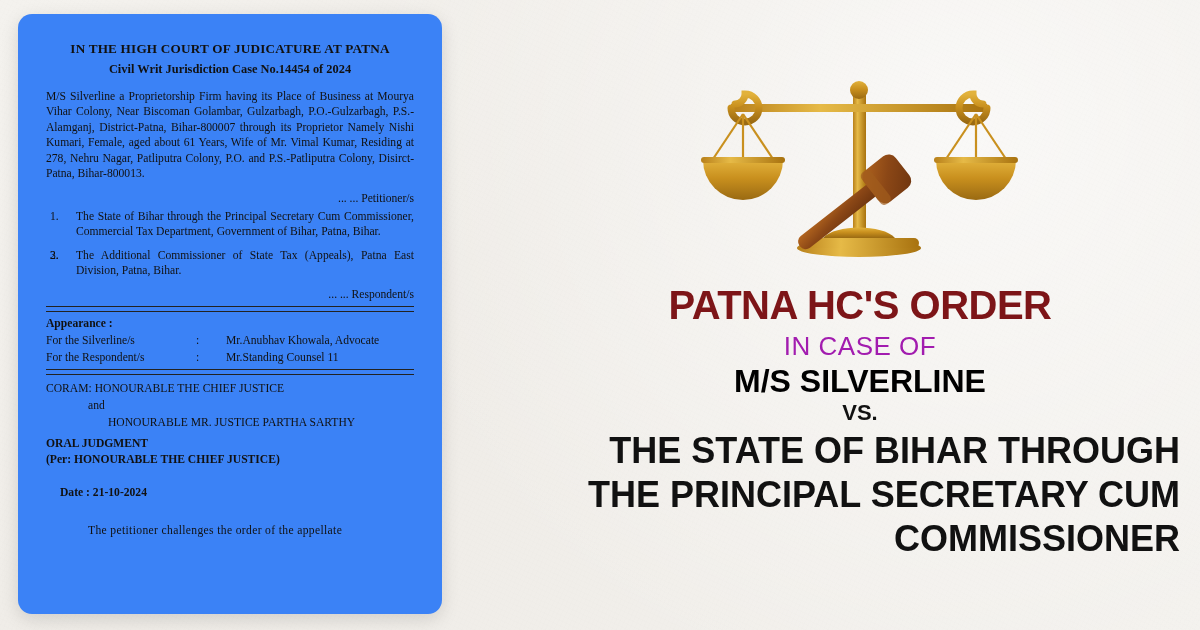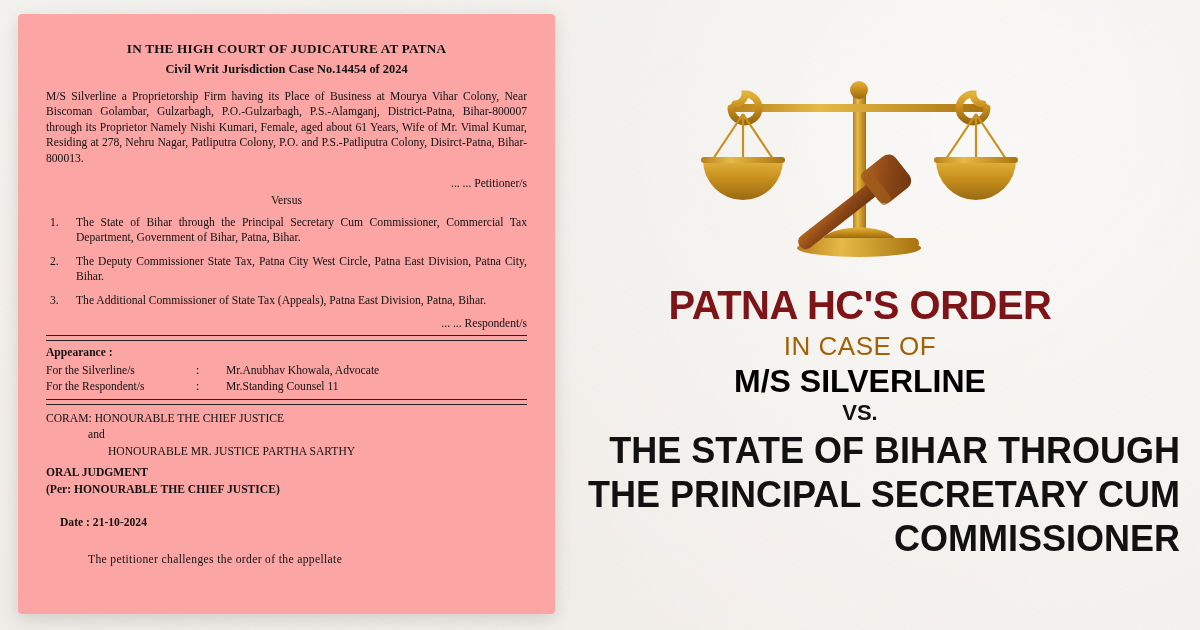--- a/index.html
+++ b/index.html
@@ -31,24 +31,24 @@
     background-image:
       repeating-linear-gradient(115deg, rgba(0,0,0,0.012) 0px, rgba(0,0,0,0.012) 1px, rgba(255,255,255,0) 1px, rgba(255,255,255,0) 4px),
       repeating-linear-gradient(25deg, rgba(0,0,0,0.01) 0px, rgba(0,0,0,0.01) 1px, rgba(255,255,255,0) 1px, rgba(255,255,255,0) 5px);
   }
 
   
   .doc-card {
     position: absolute;
     left: 18px;
     top: 14px;
-    width: 537px;
+    width: 424px;
     height: 600px;
-    background: #fca5a5;
-    border-radius: 4px;
+    background: #3b82f6;
+    border-radius: 14px;
     box-shadow: 0 5px 18px rgba(0,0,0,0.13);
     overflow: hidden;
     font-family: "Liberation Serif", serif;
     color: #111;
   }
   .doc-inner {
     padding: 18px 28px 0 28px;
     font-size: 11.6px;
     line-height: 1.33;
   }
@@ -160,21 +160,21 @@
   .headline {
     color: #7d1518;
     font-weight: bold;
     font-size: 40px;
     letter-spacing: -0.5px;
     line-height: 1;
     margin-bottom: 8px;
     text-align: center;
   }
   .in-case-of {
-    color: #a16207;
+    color: #a21caf;
     font-size: 26px;
     letter-spacing: 0.5px;
     line-height: 1;
     margin-bottom: 6px;
     text-align: center;
   }
   .party1 {
     color: #000000;
     font-weight: bold;
     font-size: 32px;
@@ -205,30 +205,28 @@
 <div class="bg-texture"></div>
 
 <div class="doc-card">
   <div class="doc-inner">
     <div class="doc-title">IN THE HIGH COURT OF JUDICATURE AT PATNA</div>
     <div class="doc-subtitle">Civil Writ Jurisdiction Case No.14454 of 2024</div>
 
     <p class="para">M/S Silverline a Proprietorship Firm having its Place of Business at Mourya Vihar Colony, Near Biscoman Golambar, Gulzarbagh, P.O.-Gulzarbagh, P.S.-Alamganj, District-Patna, Bihar-800007 through its Proprietor Namely Nishi Kumari, Female, aged about 61 Years, Wife of Mr. Vimal Kumar, Residing at 278, Nehru Nagar, Patliputra Colony, P.O. and P.S.-Patliputra Colony, Disirct-Patna, Bihar-800013.</p>
 
     <div class="right-align">...  ...  Petitioner/s</div>
-    <div class="centered">Versus</div>
 
     <ol class="respondents">
       <li>
         <span class="num">1.</span>
         <span>The State of Bihar through the Principal Secretary Cum Commissioner, Commercial Tax Department, Government of Bihar, Patna, Bihar.</span>
       </li>
       <li>
         <span class="num">2.</span>
-        <span>The Deputy Commissioner State Tax, Patna City West Circle, Patna East Division, Patna City, Bihar.</span>
       </li>
       <li>
         <span class="num">3.</span>
         <span>The Additional Commissioner of State Tax (Appeals), Patna East Division, Patna, Bihar.</span>
       </li>
     </ol>
 
     <div class="right-align">...  ...  Respondent/s</div>
 
     <div class="double-rule"></div>

